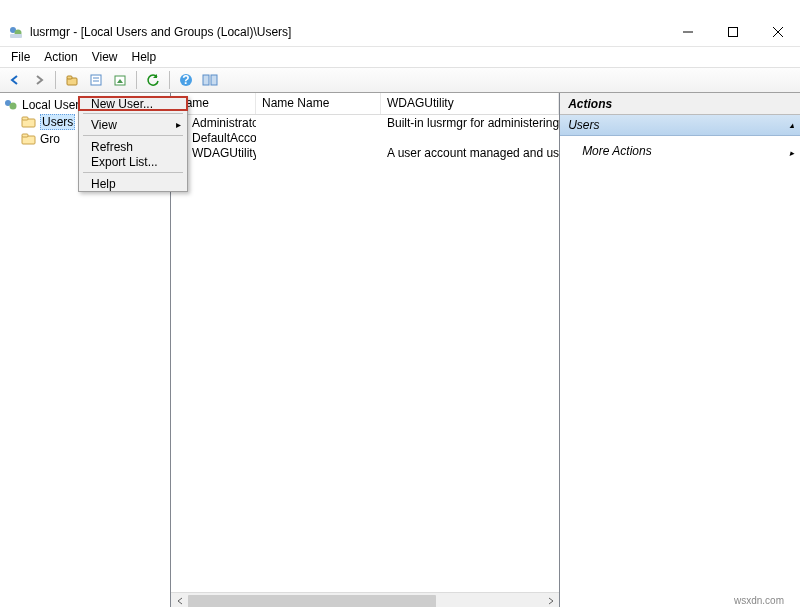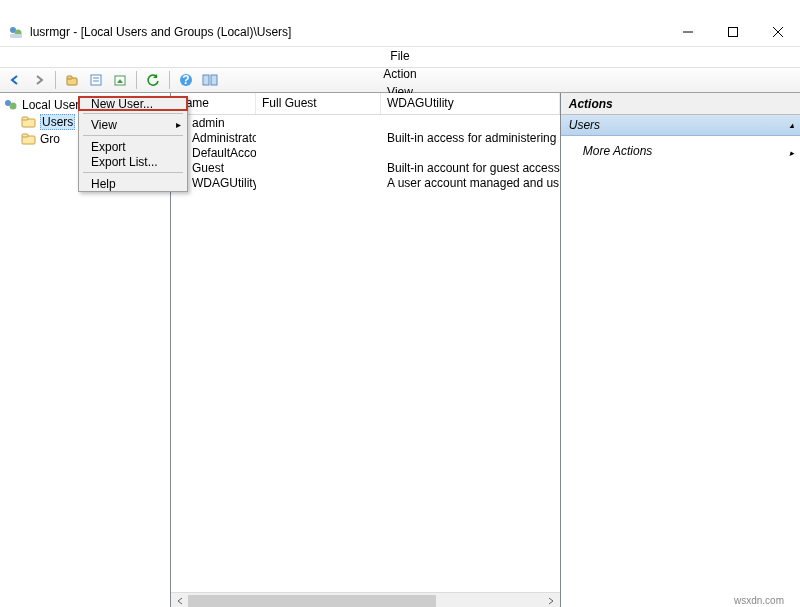--- a/index.html
+++ b/index.html
@@ -5,21 +5,21 @@
   * { box-sizing: border-box; font-family: "Segoe UI", Tahoma, sans-serif; font-size: 12px; }
   body { margin:0; background:#fff; user-select:none; width:800px; height:607px; position:relative; overflow:hidden; }
 
   
   .titlebar { height:30px; display:flex; align-items:center; background:#fff; border-bottom:1px solid #e5e5e5;margin-top:17px; }
   .titlebar .icon { width:16px; height:16px; margin:0 6px 0 8px; }
   .titlebar .title { flex:1; color:#000; }
   .winbtn { width:45px; height:29px; display:flex; align-items:center; justify-content:center; }
 
   
-  .menubar { height:20px; display:flex; align-items:center; padding:0 4px;flex-direction:column; }
+  .menubar { height:20px; display:flex; align-items:center; padding:0 4px; }
   .menubar .mi { padding:2px 7px; }
 
   
   .toolbar { height:26px; display:flex; align-items:center; border-top:1px solid #e1e1e1; border-bottom:1px solid #a0a0a0; padding:0 4px; gap:2px; background:linear-gradient(#fdfdfd,#f2f2f2); }
   .tbtn { width:22px; height:22px; display:flex; align-items:center; justify-content:center; border:1px solid transparent; border-radius:2px; }
   .tsep { width:1px; height:18px; background:#c0c0c0; margin:0 3px; }
 
   
   .main { display:flex; height:calc(607px - 30px - 20px - 26px - 14px); border-bottom:1px solid #828790; }
   .pane { background:#fff; }
@@ -197,74 +197,48 @@
             </svg>
           </span>
         <span class="ell">Gro</span>
       </div>
     </div>
   </div>
 
   <div class="pane list-pane">
     <div class="list-header">
       <div class="col col-name">Name</div>
-      <div class="col col-full">Full Guest</div>
+      <div class="col col-full">Name Name</div>
       <div class="col col-desc">WDAGUtility</div>
     </div>
     <div class="list-body" id="list-body">
-        <div class="list-row">
-          <div class="c-name ell">
-            <span class="uicon">
-              <svg width="14" height="14">
-                <circle cx="7" cy="5" r="3" fill="#b8cde4" stroke="#6d8bb0"></circle>
-                <path d="M2 13 Q7 8 12 13" fill="#b8cde4" stroke="#6d8bb0"></path>
-              </svg>
-            </span>
-            <span>admin</span>
-          </div>
-          <div class="c-full ell"></div>
-          <div class="c-desc ell"></div>
-        </div>
         <div class="list-row">
           <div class="c-name ell">
             <span class="uicon">
               <svg width="14" height="14">
                 <circle cx="7" cy="5" r="3" fill="#b8cde4" stroke="#6d8bb0"></circle>
                 <path d="M2 13 Q7 8 12 13" fill="#b8cde4" stroke="#6d8bb0"></path>
               </svg>
             </span>
             <span>Administrator</span>
           </div>
           <div class="c-full ell"></div>
-          <div class="c-desc ell">Built-in access for administering</div>
+          <div class="c-desc ell">Built-in lusrmgr for administering</div>
         </div>
         <div class="list-row">
           <div class="c-name ell">
             <span class="uicon">
               <svg width="14" height="14">
                 <circle cx="7" cy="5" r="3" fill="#b8cde4" stroke="#6d8bb0"></circle>
                 <path d="M2 13 Q7 8 12 13" fill="#b8cde4" stroke="#6d8bb0"></path>
               </svg>
             </span>
             <span>DefaultAcco...</span>
           </div>
           <div class="c-full ell"></div>
-        </div>
-        <div class="list-row">
-          <div class="c-name ell">
-            <span class="uicon">
-              <svg width="14" height="14">
-                <circle cx="7" cy="5" r="3" fill="#b8cde4" stroke="#6d8bb0"></circle>
-                <path d="M2 13 Q7 8 12 13" fill="#b8cde4" stroke="#6d8bb0"></path>
-              </svg>
-            </span>
-            <span>Guest</span>
-          </div>
-          <div class="c-full ell"></div>
-          <div class="c-desc ell">Built-in account for guest access</div>
         </div>
         <div class="list-row">
           <div class="c-name ell">
             <span class="uicon">
               <svg width="14" height="14">
                 <circle cx="7" cy="5" r="3" fill="#b8cde4" stroke="#6d8bb0"></circle>
                 <path d="M2 13 Q7 8 12 13" fill="#b8cde4" stroke="#6d8bb0"></path>
               </svg>
             </span>
             <span>WDAGUtility...</span>
@@ -308,21 +282,21 @@
 <div class="ctx">
   <div class="itm highlight">
       <span>New User...</span>
     </div>
   <div class="sep"></div>
   <div class="itm sub">
       <span>View</span>
     </div>
   <div class="sep"></div>
   <div class="itm">
-      <span>Export</span>
+      <span>Refresh</span>
     </div>
   <div class="itm">
       <span>Export List...</span>
     </div>
   <div class="sep"></div>
   <div class="itm">
       <span>Help</span>
     </div>
 </div>
 

